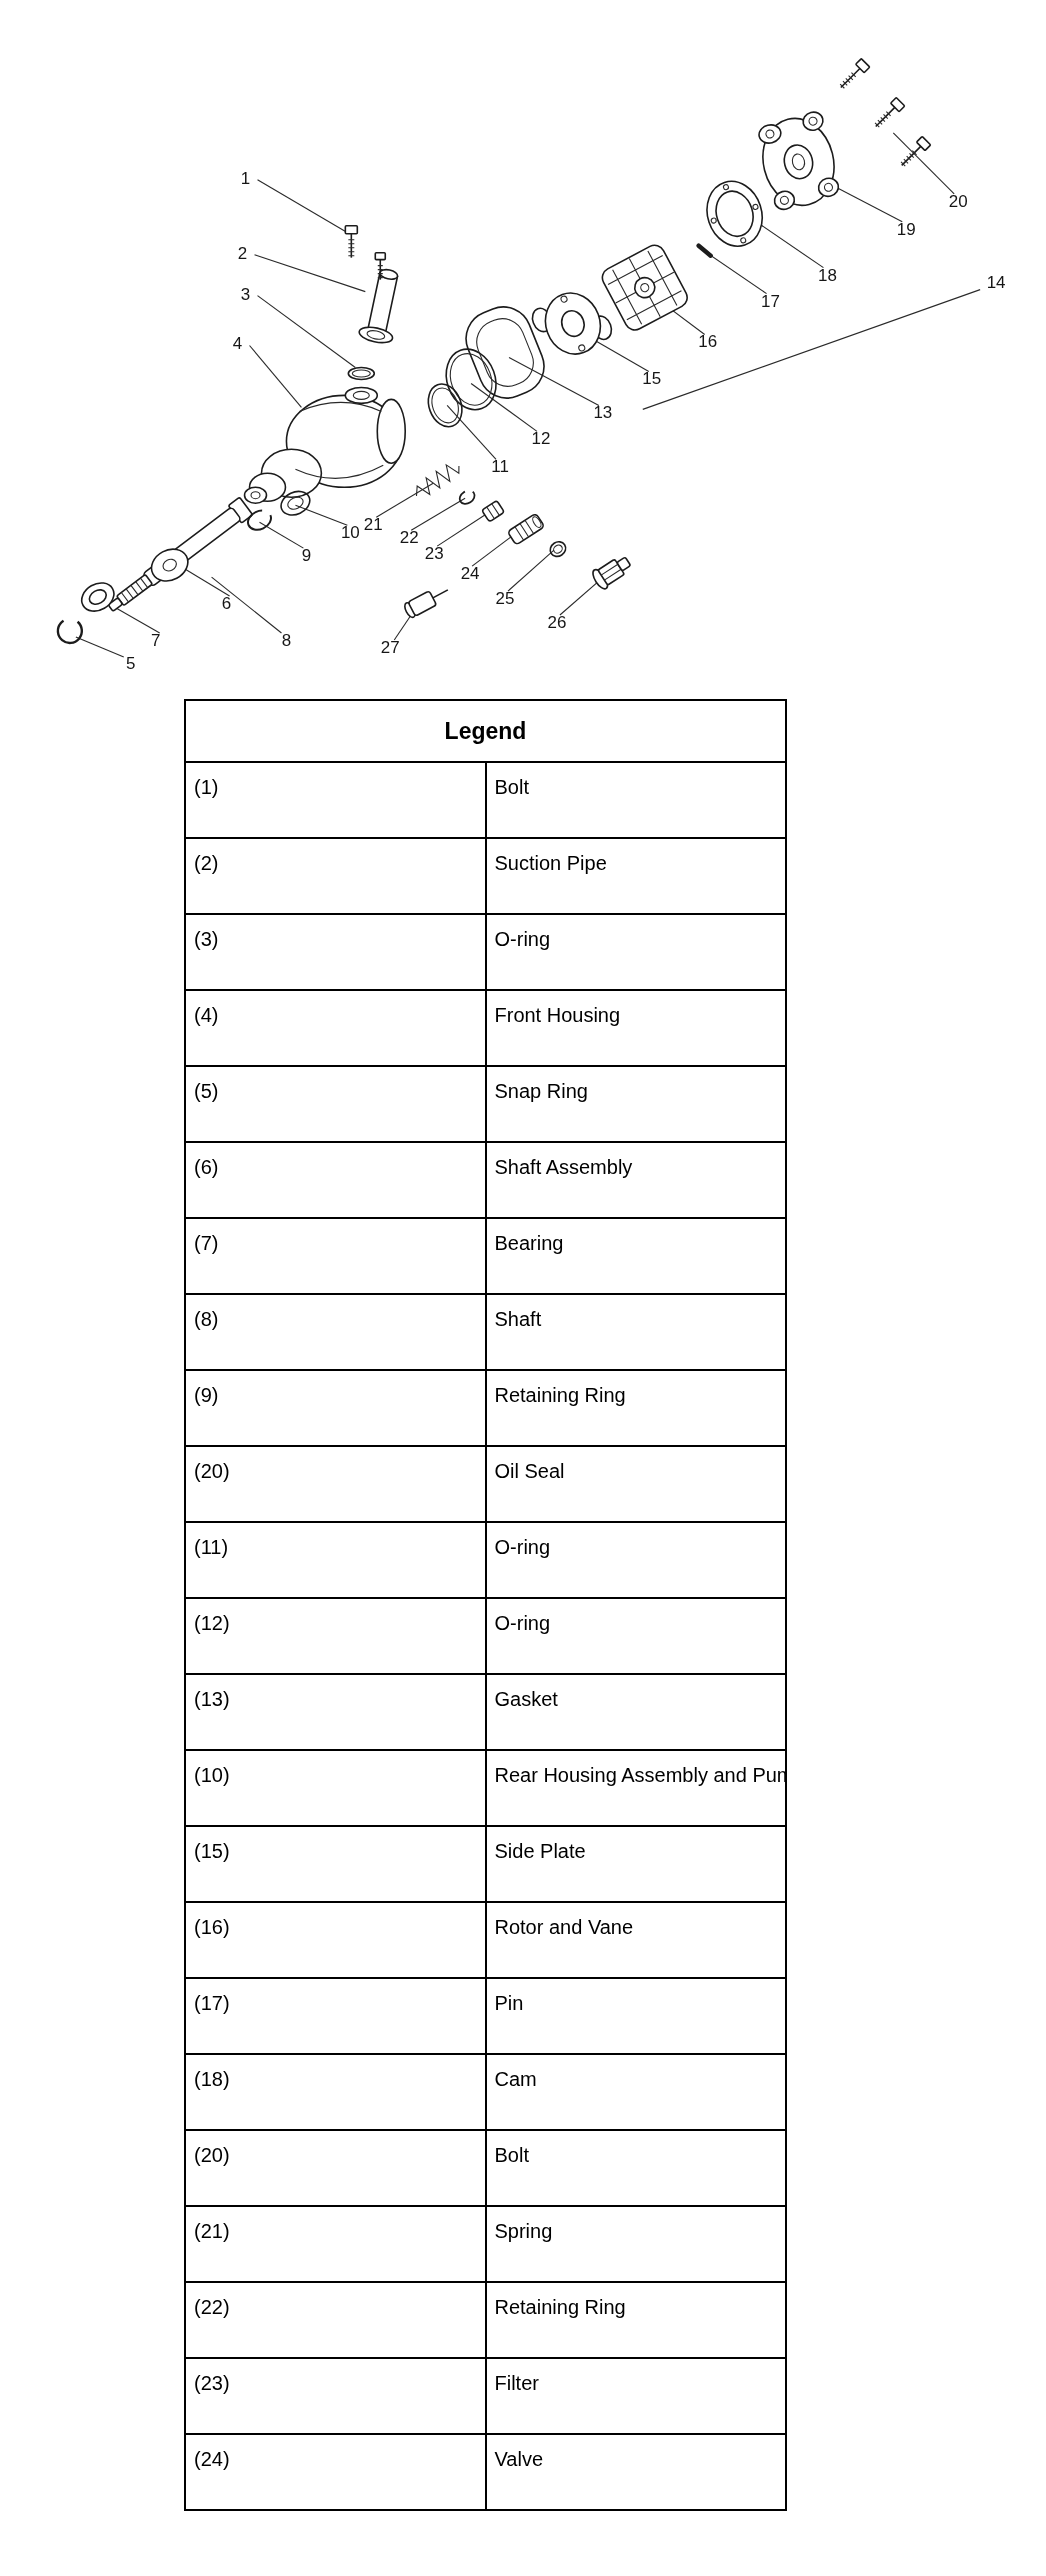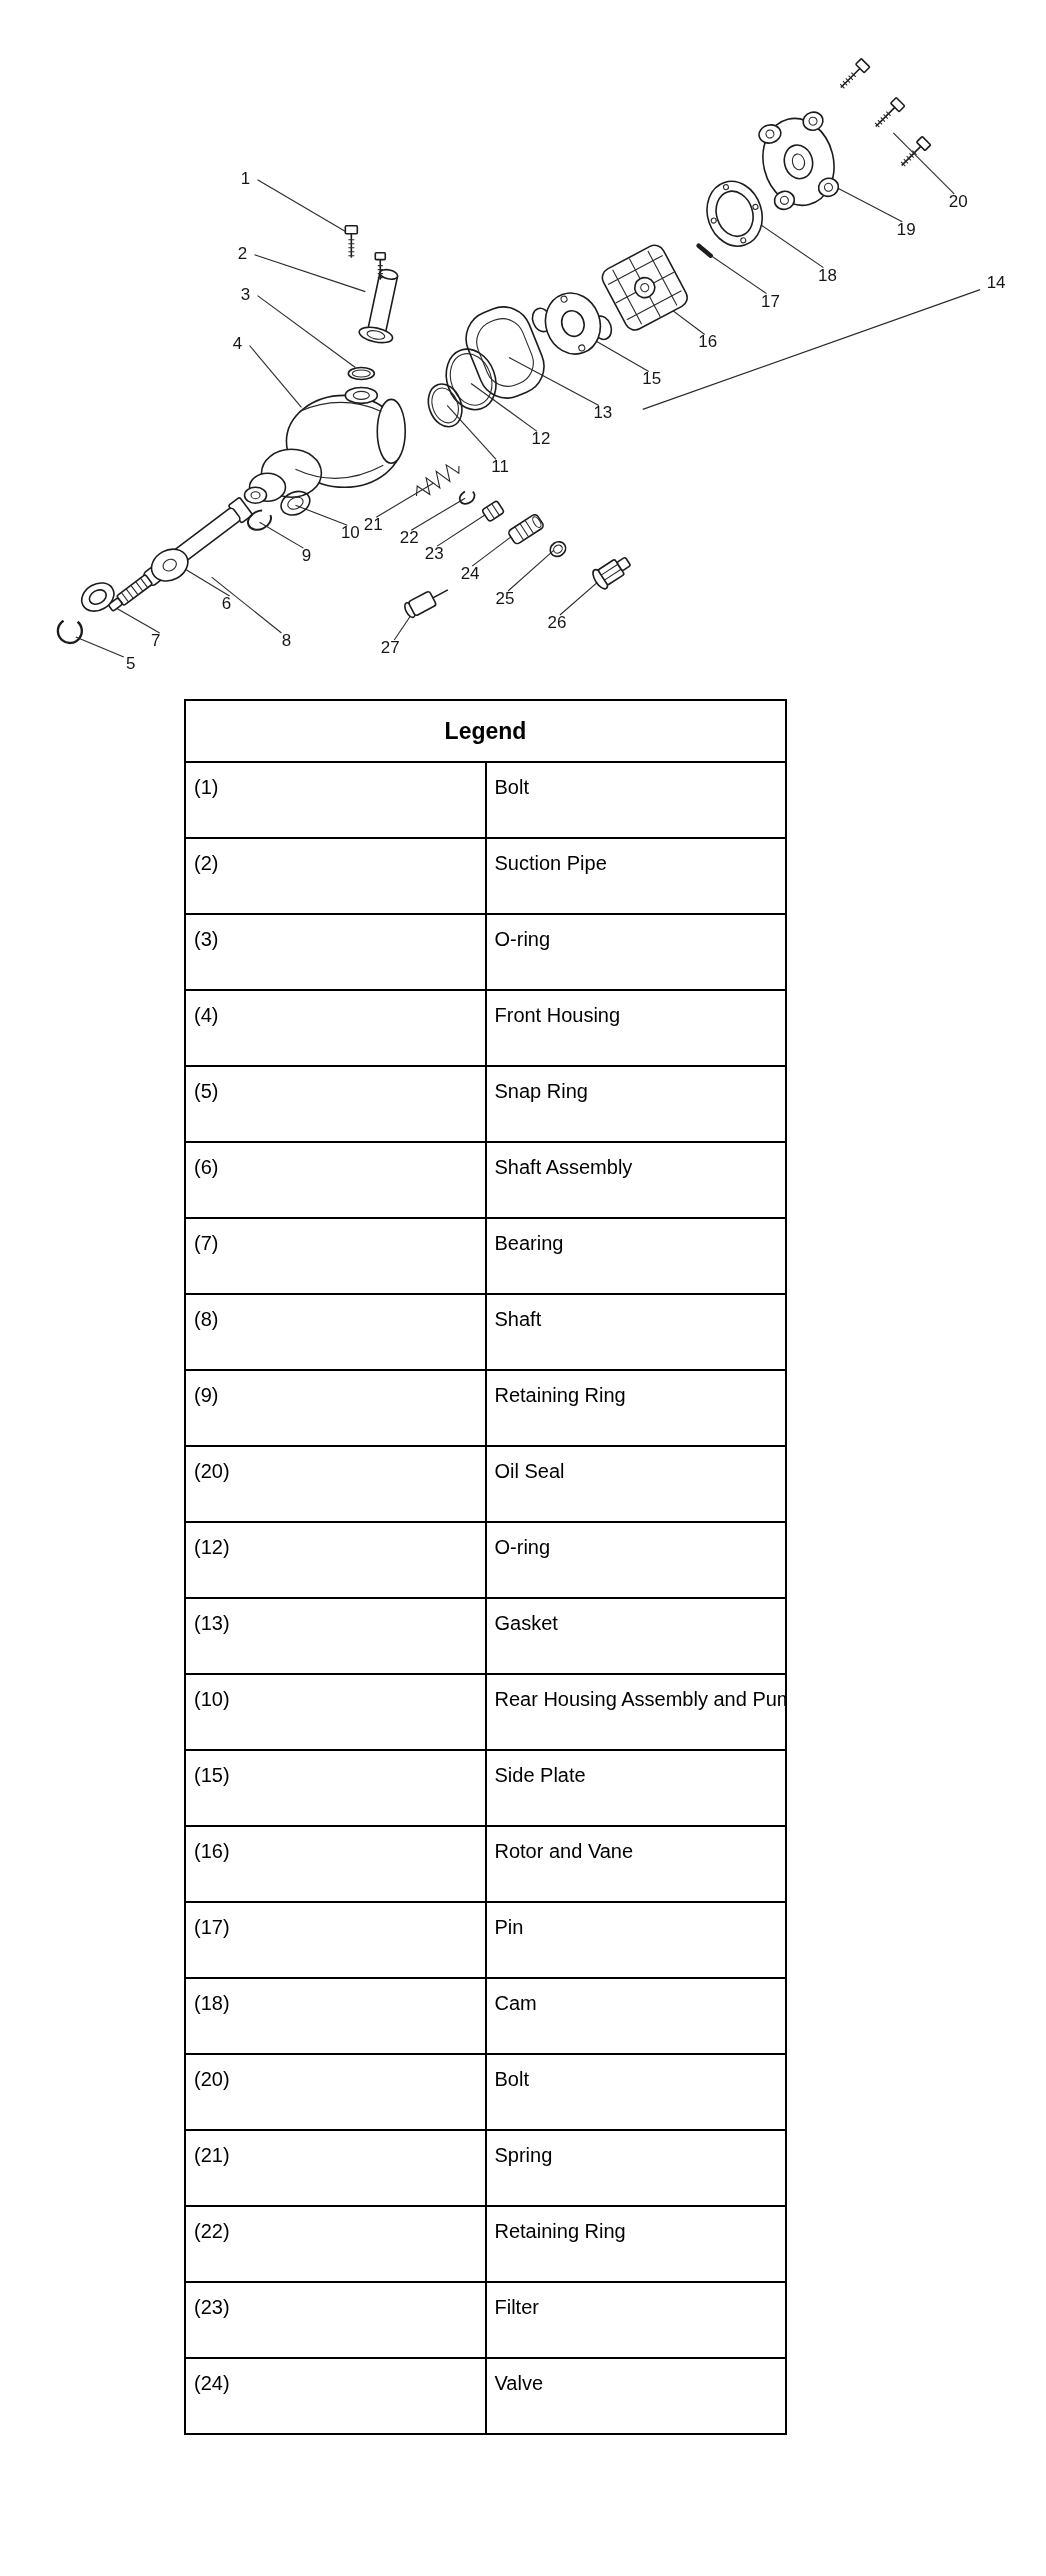--- a/index.html
+++ b/index.html
@@ -340,20 +340,24 @@
         </tr>
         <tr>
           <td class="col-num">(9)</td>
           <td class="col-label">Retaining Ring</td>
         </tr>
         <tr>
           <td class="col-num">(20)</td>
           <td class="col-label">Oil Seal</td>
         </tr>
         <tr>
+          <td class="col-num">(11)</td>
+          <td class="col-label">O-ring</td>
+        </tr>
+        <tr>
           <td class="col-num">(12)</td>
           <td class="col-label">O-ring</td>
         </tr>
         <tr>
           <td class="col-num">(13)</td>
           <td class="col-label">Gasket</td>
         </tr>
         <tr>
           <td class="col-num">(10)</td>
           <td class="col-label">Rear Housing Assembly and Pump Cartridge</td>

